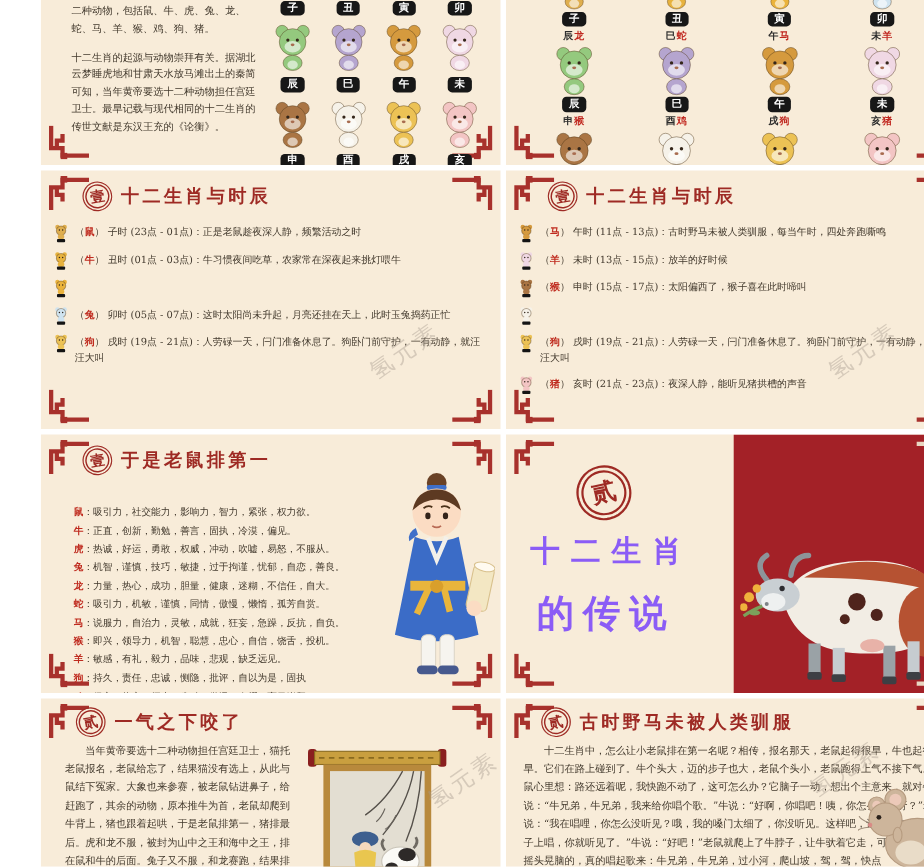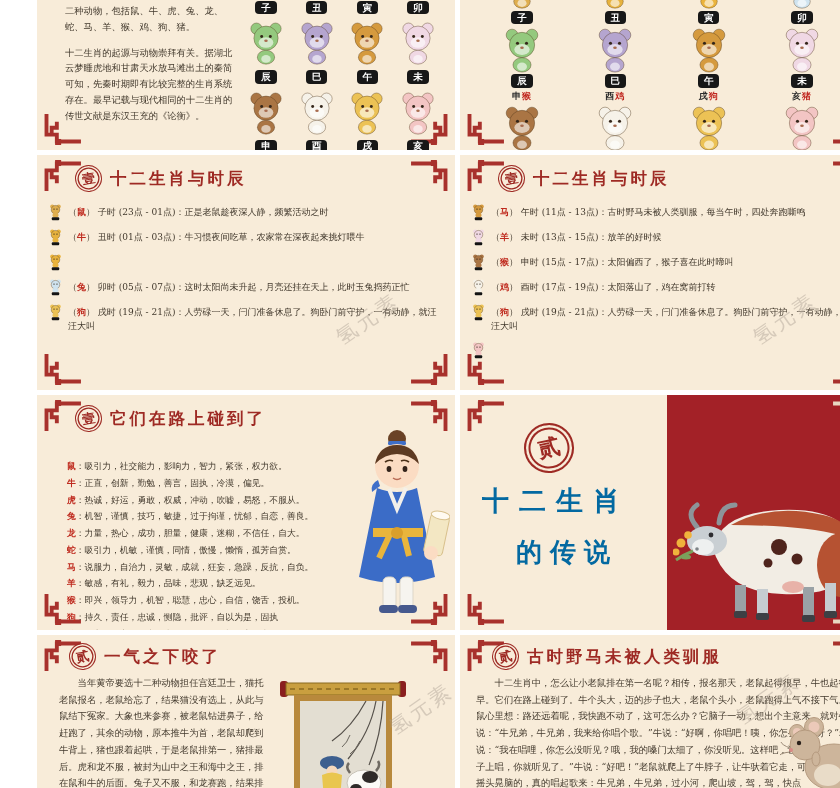--- a/index.html
+++ b/index.html
@@ -40,23 +40,23 @@
   .zh-red{color:#bf2b1f;font-weight:bold;}
   .trait-list{position:absolute;left:30px;top:64px;width:290px;}
   .trait-line{font-size:8.8px;line-height:1.62;color:#41382c;font-family:"DejaVu Serif",serif;margin-bottom:2.5px;}
   .story-par{font-size:9.3px;line-height:1.8;text-indent:2em;margin:0;}
   
   .panel-red{position:absolute;right:0;top:0;width:210px;height:235px;background:#a32127;}
   .legend-seal{position:absolute;left:64px;top:28px;width:46px;height:46px;border:2px solid #9e2a24;
         border-radius:50%;box-shadow:inset 0 0 0 2.5px #f8ecd9,inset 0 0 0 4.5px #9e2a24;
         display:flex;align-items:center;justify-content:center;color:#9e2a24;
         font-size:22px;font-weight:bold;transform:rotate(-12deg);font-family:"DejaVu Serif",serif;}
-  .legend-title{position:absolute;color:#0369a1;font-family:Liberation Mono, monospace;font-weight:bold;}
+  .legend-title{position:absolute;color:#8b5cf6;font-family:Liberation Mono, monospace;font-weight:bold;}
   #s6-t1{left:22px;top:88px;font-size:27px;letter-spacing:10px;}
-  #s6-t2{left:56px;top:140px;font-size:26px;letter-spacing:8px;}
+  #s6-t2{left:28px;top:140px;font-size:34px;letter-spacing:8px;}
   
   .wm{position:absolute;color:rgba(168,156,142,0.42);font-size:21px;letter-spacing:3px;
       transform:rotate(-35deg);font-family:"DejaVu Serif",serif;pointer-events:none;}
   .art{position:absolute;}
 </style>
 </head>
 <body>
 
 <svg width="0" height="0" style="position:absolute">
   <symbol id="cornerSym" viewBox="0 0 44 36">
@@ -71,21 +71,21 @@
   <section class="slide" id="s1" style="left:0;top:-85px;">
 
     <svg class="corner bl">
         <use href="#cornerSym"></use>
       </svg>
     <svg class="corner br">
         <use href="#cornerSym"></use>
       </svg>
     <div id="s1-text" class="hand">
         <p>二种动物，包括鼠、牛、虎、兔、龙、蛇、马、羊、猴、鸡、狗、猪。</p>
-        <p>十二生肖的起源与动物崇拜有关。据湖北云梦睡虎地和甘肃天水放马滩出土的秦简可知，先秦时期即有比较完整的生肖系统存在。最早记载与现代相同的十二生肖的传世文献是东汉王充的《论衡》。</p>
+        <p>十二生肖的起源与动物崇拜有关。据湖北云梦睡虎地和甘肃天水放马滩出土的秦简可知，当年黄帝要选十二种动物担任宫廷卫士。最早记载与现代相同的十二生肖的传世文献是东汉王充的《论衡》。</p>
       </div>
     <div id="s1-grid" style="position:absolute;left:206px;top:86px;width:198px;">
         <div class="grid-row" style="margin-bottom: 6px;">
           <div class="cell" style="width: 46px;">
             <span class="chip">子</span>
           </div>
           <div class="cell" style="width: 46px;">
             <span class="chip">丑</span>
           </div>
           <div class="cell" style="width: 46px;">
@@ -305,20 +305,34 @@
           </div>
           <div class="cell" style="width: 56px;">
             <span class="chip">寅</span>
           </div>
           <div class="cell" style="width: 56px;">
             <span class="chip">卯</span>
           </div>
         </div>
         <div class="grid-row" style="margin-bottom: 1px;">
           <div class="cell" style="width: 56px;">
+            <span class="caption"><span class="cap-branch">辰</span><span class="cap-animal">龙</span></span>
+          </div>
+          <div class="cell" style="width: 56px;">
+            <span class="caption"><span class="cap-branch">巳</span><span class="cap-animal">蛇</span></span>
+          </div>
+          <div class="cell" style="width: 56px;">
+            <span class="caption"><span class="cap-branch">午</span><span class="cap-animal">马</span></span>
+          </div>
+          <div class="cell" style="width: 56px;">
+            <span class="caption"><span class="cap-branch">未</span><span class="cap-animal">羊</span></span>
+          </div>
+        </div>
+        <div class="grid-row" style="margin-bottom: 1px;">
+          <div class="cell" style="width: 56px;">
             <svg width="44" height="47" viewBox="0 0 48 52">
     <circle cx="13" cy="10" r="6.5" fill="#94c97e" stroke="rgba(80,55,25,.45)"></circle>
     <circle cx="35" cy="10" r="6.5" fill="#94c97e" stroke="rgba(80,55,25,.45)"></circle>
     <circle cx="24" cy="21" r="14" fill="#94c97e" stroke="rgba(80,55,25,.45)"></circle>
     <ellipse cx="24" cy="26" rx="8.5" ry="6" fill="rgba(255,255,255,.6)"></ellipse>
     <circle cx="19" cy="19" r="1.7" fill="#34261a"></circle>
               <circle cx="29" cy="19" r="1.7" fill="#34261a"></circle>
     <ellipse cx="24" cy="24" rx="2" ry="1.4" fill="#a86c4f"></ellipse>
     <ellipse cx="24" cy="43" rx="10" ry="8" fill="#94c97e" stroke="rgba(80,55,25,.45)"></ellipse>
     <ellipse cx="24" cy="45" rx="5.5" ry="4.5" fill="rgba(255,255,255,.6)"></ellipse>
@@ -586,21 +600,20 @@
         <div class="time-item">
           <svg width="13" height="18" viewBox="0 0 14 19" style="flex:0 0 13px">
     <circle cx="3.5" cy="3.5" r="2.2" fill="#f6f2e9"></circle>
             <circle cx="10.5" cy="3.5" r="2.2" fill="#f6f2e9"></circle>
     <circle cx="7" cy="7" r="4.6" fill="#f6f2e9" stroke="rgba(80,55,25,.4)"></circle>
     <circle cx="5.4" cy="6.4" r=".7" fill="#2e2217"></circle>
             <circle cx="8.6" cy="6.4" r=".7" fill="#2e2217"></circle>
     <ellipse cx="7" cy="13" rx="3.2" ry="2.6" fill="#f6f2e9"></ellipse>
     <rect x="3" y="15.2" width="8" height="3.2" rx="1" fill="#141414"></rect>
           </svg>
-          <div class="ti-text">（<span class="zh-red">鸡</span>）&nbsp;酉时 (17点 - 19点)：太阳落山了，鸡在窝前打转</div>
         </div>
         <div class="time-item">
           <svg width="13" height="18" viewBox="0 0 14 19" style="flex:0 0 13px">
     <circle cx="3.5" cy="3.5" r="2.2" fill="#ecc255"></circle>
             <circle cx="10.5" cy="3.5" r="2.2" fill="#ecc255"></circle>
     <circle cx="7" cy="7" r="4.6" fill="#ecc255" stroke="rgba(80,55,25,.4)"></circle>
     <circle cx="5.4" cy="6.4" r=".7" fill="#2e2217"></circle>
             <circle cx="8.6" cy="6.4" r=".7" fill="#2e2217"></circle>
     <ellipse cx="7" cy="13" rx="3.2" ry="2.6" fill="#ecc255"></ellipse>
     <rect x="3" y="15.2" width="8" height="3.2" rx="1" fill="#141414"></rect>
@@ -610,51 +623,52 @@
         <div class="time-item">
           <svg width="13" height="18" viewBox="0 0 14 19" style="flex:0 0 13px">
     <circle cx="3.5" cy="3.5" r="2.2" fill="#f3c5c4"></circle>
             <circle cx="10.5" cy="3.5" r="2.2" fill="#f3c5c4"></circle>
     <circle cx="7" cy="7" r="4.6" fill="#f3c5c4" stroke="rgba(80,55,25,.4)"></circle>
     <circle cx="5.4" cy="6.4" r=".7" fill="#2e2217"></circle>
             <circle cx="8.6" cy="6.4" r=".7" fill="#2e2217"></circle>
     <ellipse cx="7" cy="13" rx="3.2" ry="2.6" fill="#f3c5c4"></ellipse>
     <rect x="3" y="15.2" width="8" height="3.2" rx="1" fill="#141414"></rect>
           </svg>
+          <div class="ti-text">（<span class="zh-red">猪</span>）&nbsp;亥时 (21点 - 23点)：夜深人静，能听见猪拱槽的声音</div>
         </div>
       </div>
   </section>
 
   <section class="slide" id="s5" style="left:0;top:395px;">
     <svg class="corner tl">
         <use href="#cornerSym"></use>
       </svg>
     <svg class="corner tr">
         <use href="#cornerSym"></use>
       </svg>
     <svg class="corner bl">
         <use href="#cornerSym"></use>
       </svg>
     <svg class="corner br">
         <use href="#cornerSym"></use>
       </svg>
     <div class="title-row" style="left:38px;top:10px;">
       <div class="seal">壹</div>
-      <div class="title-text">它们在路上碰到了</div>
+      <div class="title-text">于是老鼠排第一</div>
     </div>
     <div class="trait-list" id="s5-list">
         <div class="trait-line"><span class="zh-red">鼠</span>：吸引力，社交能力，影响力，智力，紧张，权力欲。</div>
         <div class="trait-line"><span class="zh-red">牛</span>：正直，创新，勤勉，善言，固执，冷漠，偏见。</div>
         <div class="trait-line"><span class="zh-red">虎</span>：热诚，好运，勇敢，权威，冲动，吹嘘，易怒，不服从。</div>
         <div class="trait-line"><span class="zh-red">兔</span>：机智，谨慎，技巧，敏捷，过于拘谨，忧郁，自恋，善良。</div>
         <div class="trait-line"><span class="zh-red">龙</span>：力量，热心，成功，胆量，健康，迷糊，不信任，自大。</div>
         <div class="trait-line"><span class="zh-red">蛇</span>：吸引力，机敏，谨慎，同情，傲慢，懒惰，孤芳自赏。</div>
         <div class="trait-line"><span class="zh-red">马</span>：说服力，自治力，灵敏，成就，狂妄，急躁，反抗，自负。</div>
+        <div class="trait-line"><span class="zh-red">猴</span>：即兴，领导力，机智，聪慧，忠心，自信，饶舌，投机。</div>
         <div class="trait-line"><span class="zh-red">羊</span>：敏感，有礼，毅力，品味，悲观，缺乏远见。</div>
-        <div class="trait-line"><span class="zh-red">猴</span>：即兴，领导力，机智，聪慧，忠心，自信，饶舌，投机。</div>
         <div class="trait-line"><span class="zh-red">狗</span>：持久，责任，忠诚，恻隐，批评，自以为是，固执</div>
         <div class="trait-line"><span class="zh-red">鸡</span>：保守，热心，梗直，幽默，傲慢，夸耀，盲目崇拜。</div>
         <div class="trait-line"><span class="zh-red">猪</span>：逸乐，勇敢，真挚，诚实，轻信，重物质，犹豫，愚顿。</div>
       </div>
     <svg class="art" style="left:308px;top:30px;" width="105" height="200" viewBox="0 0 105 200">
       <circle cx="52" cy="14" r="9" fill="#6a4226"></circle>
       <rect x="43" y="16" width="18" height="4.5" rx="2" fill="#3f6fc9"></rect>
       <circle cx="52" cy="41" r="22" fill="#fbdcc3"></circle>
       <path d="M30 39 Q34 20 52 20 Q70 20 74 39 Q64 29 52 29 Q40 29 30 39 Z" fill="#5d3a22"></path>
       <path d="M33 55 q-8 4 -6 12 l8 -6 z" fill="#3f6fc9"></path>

